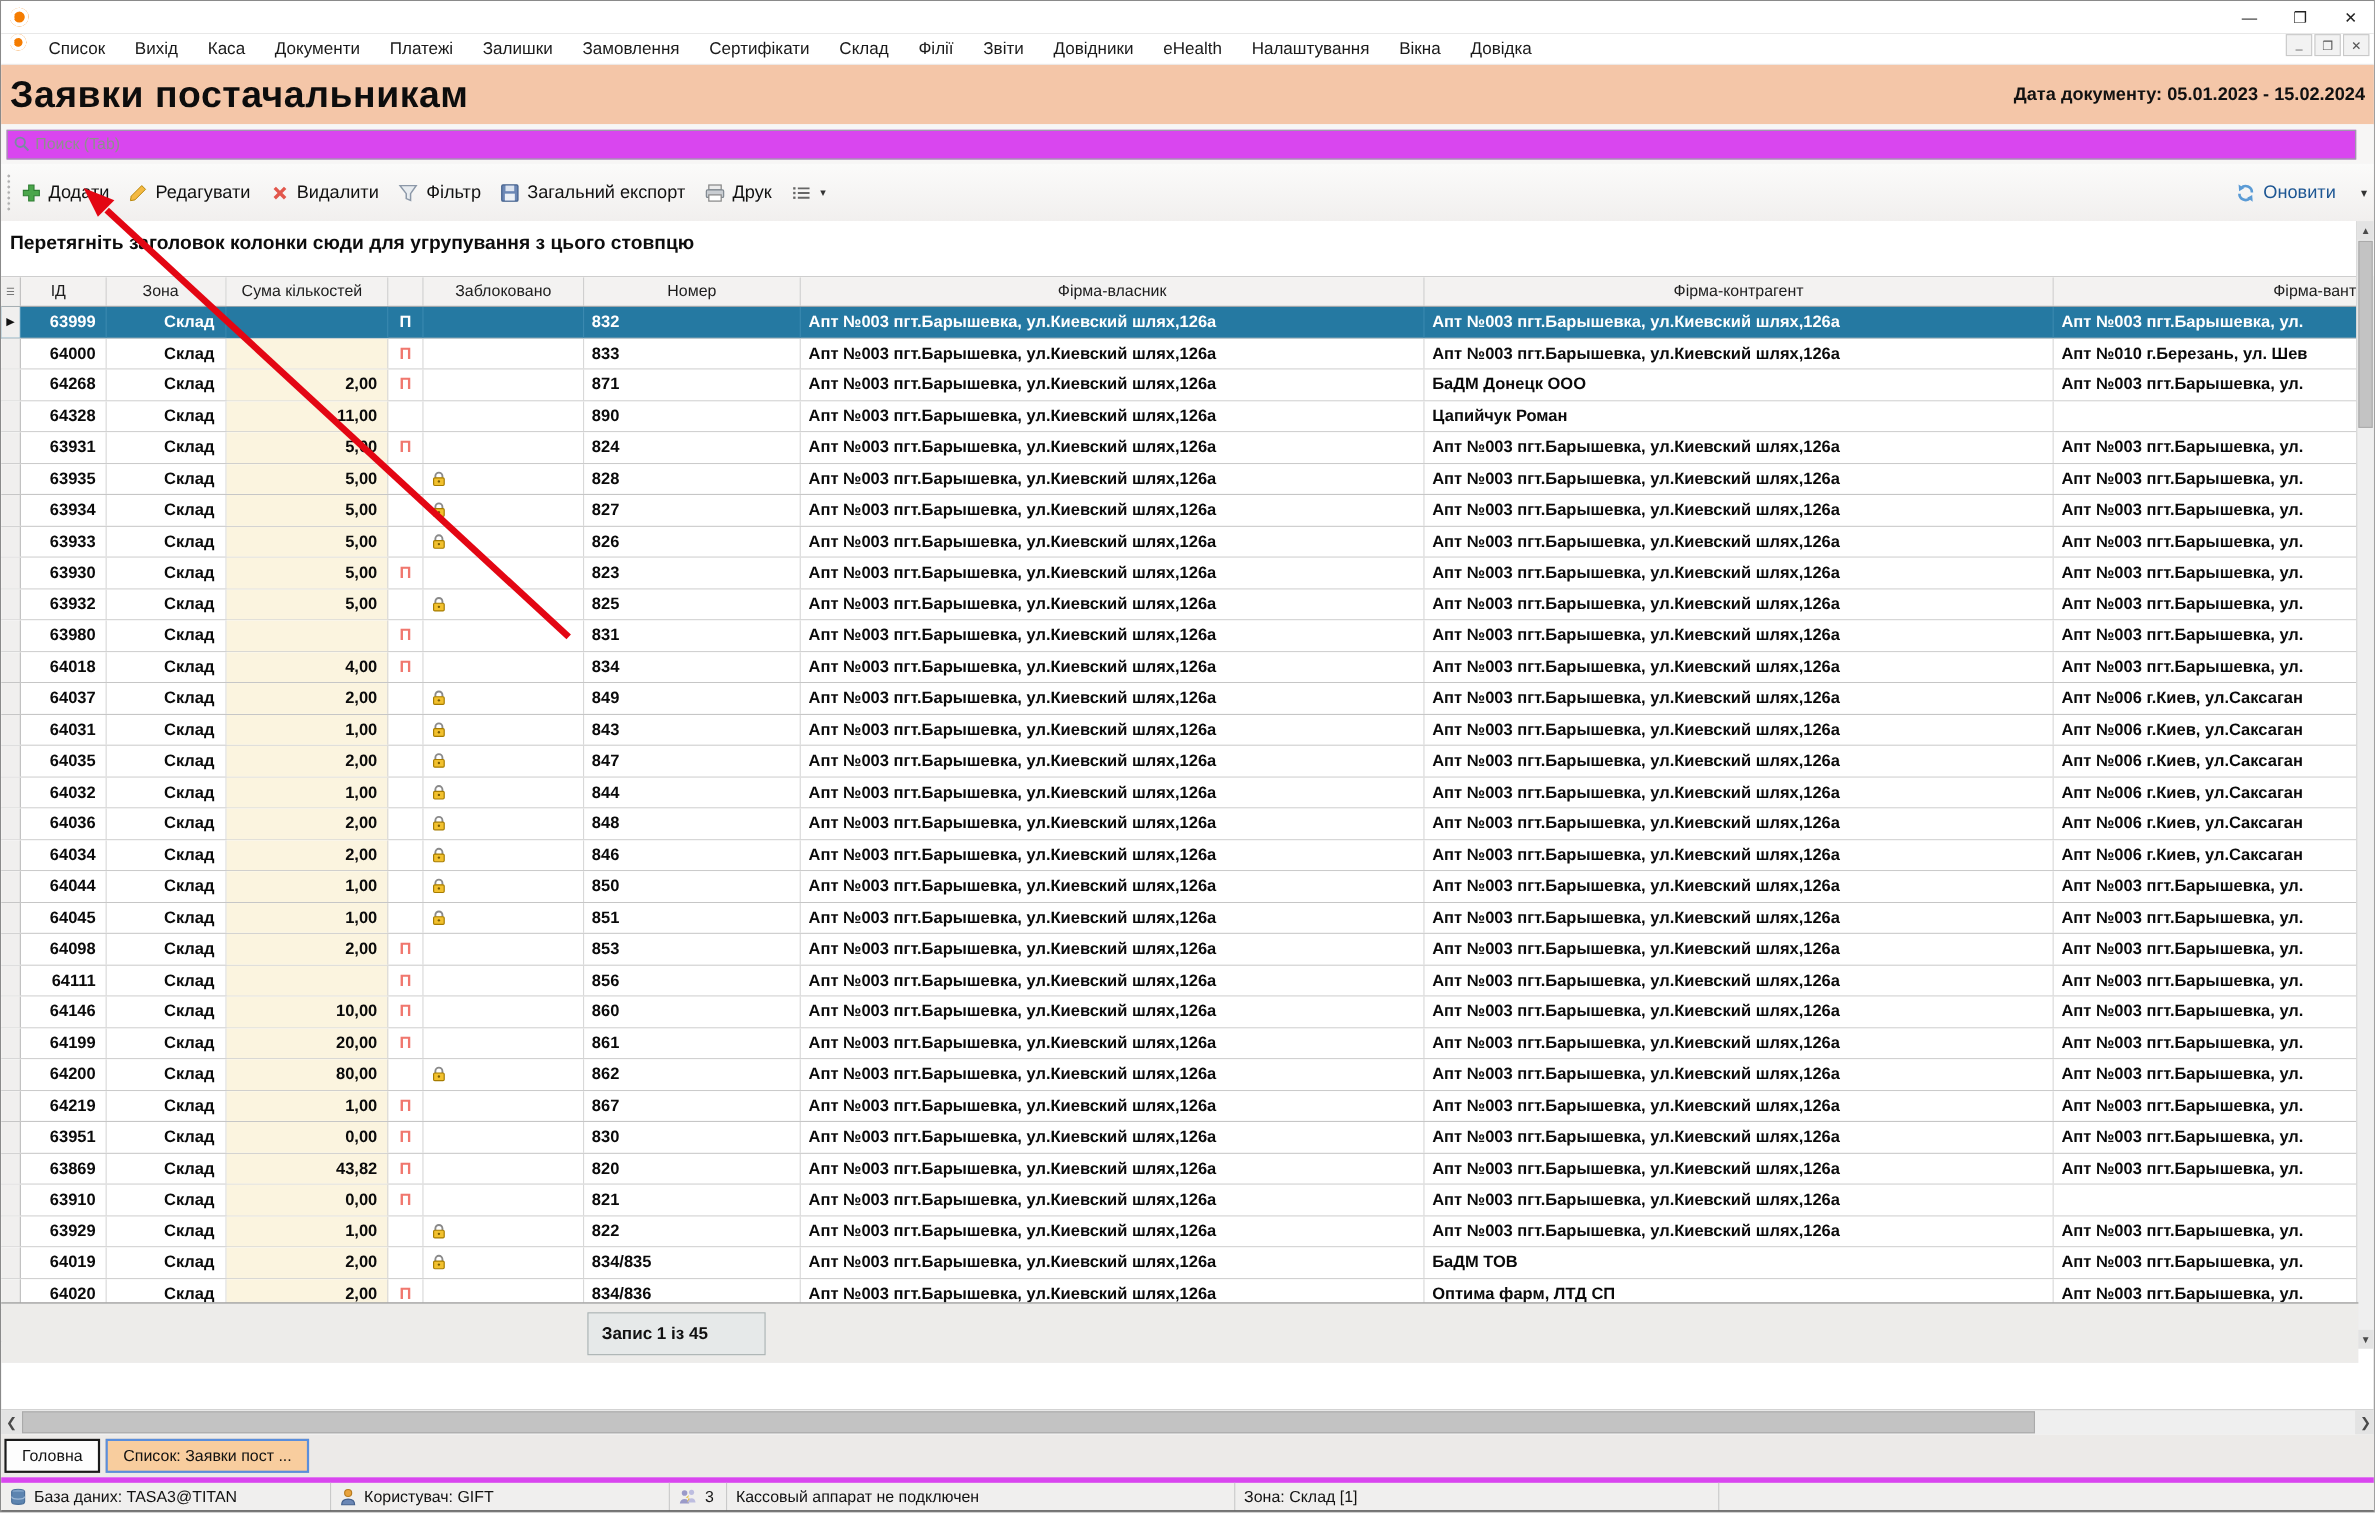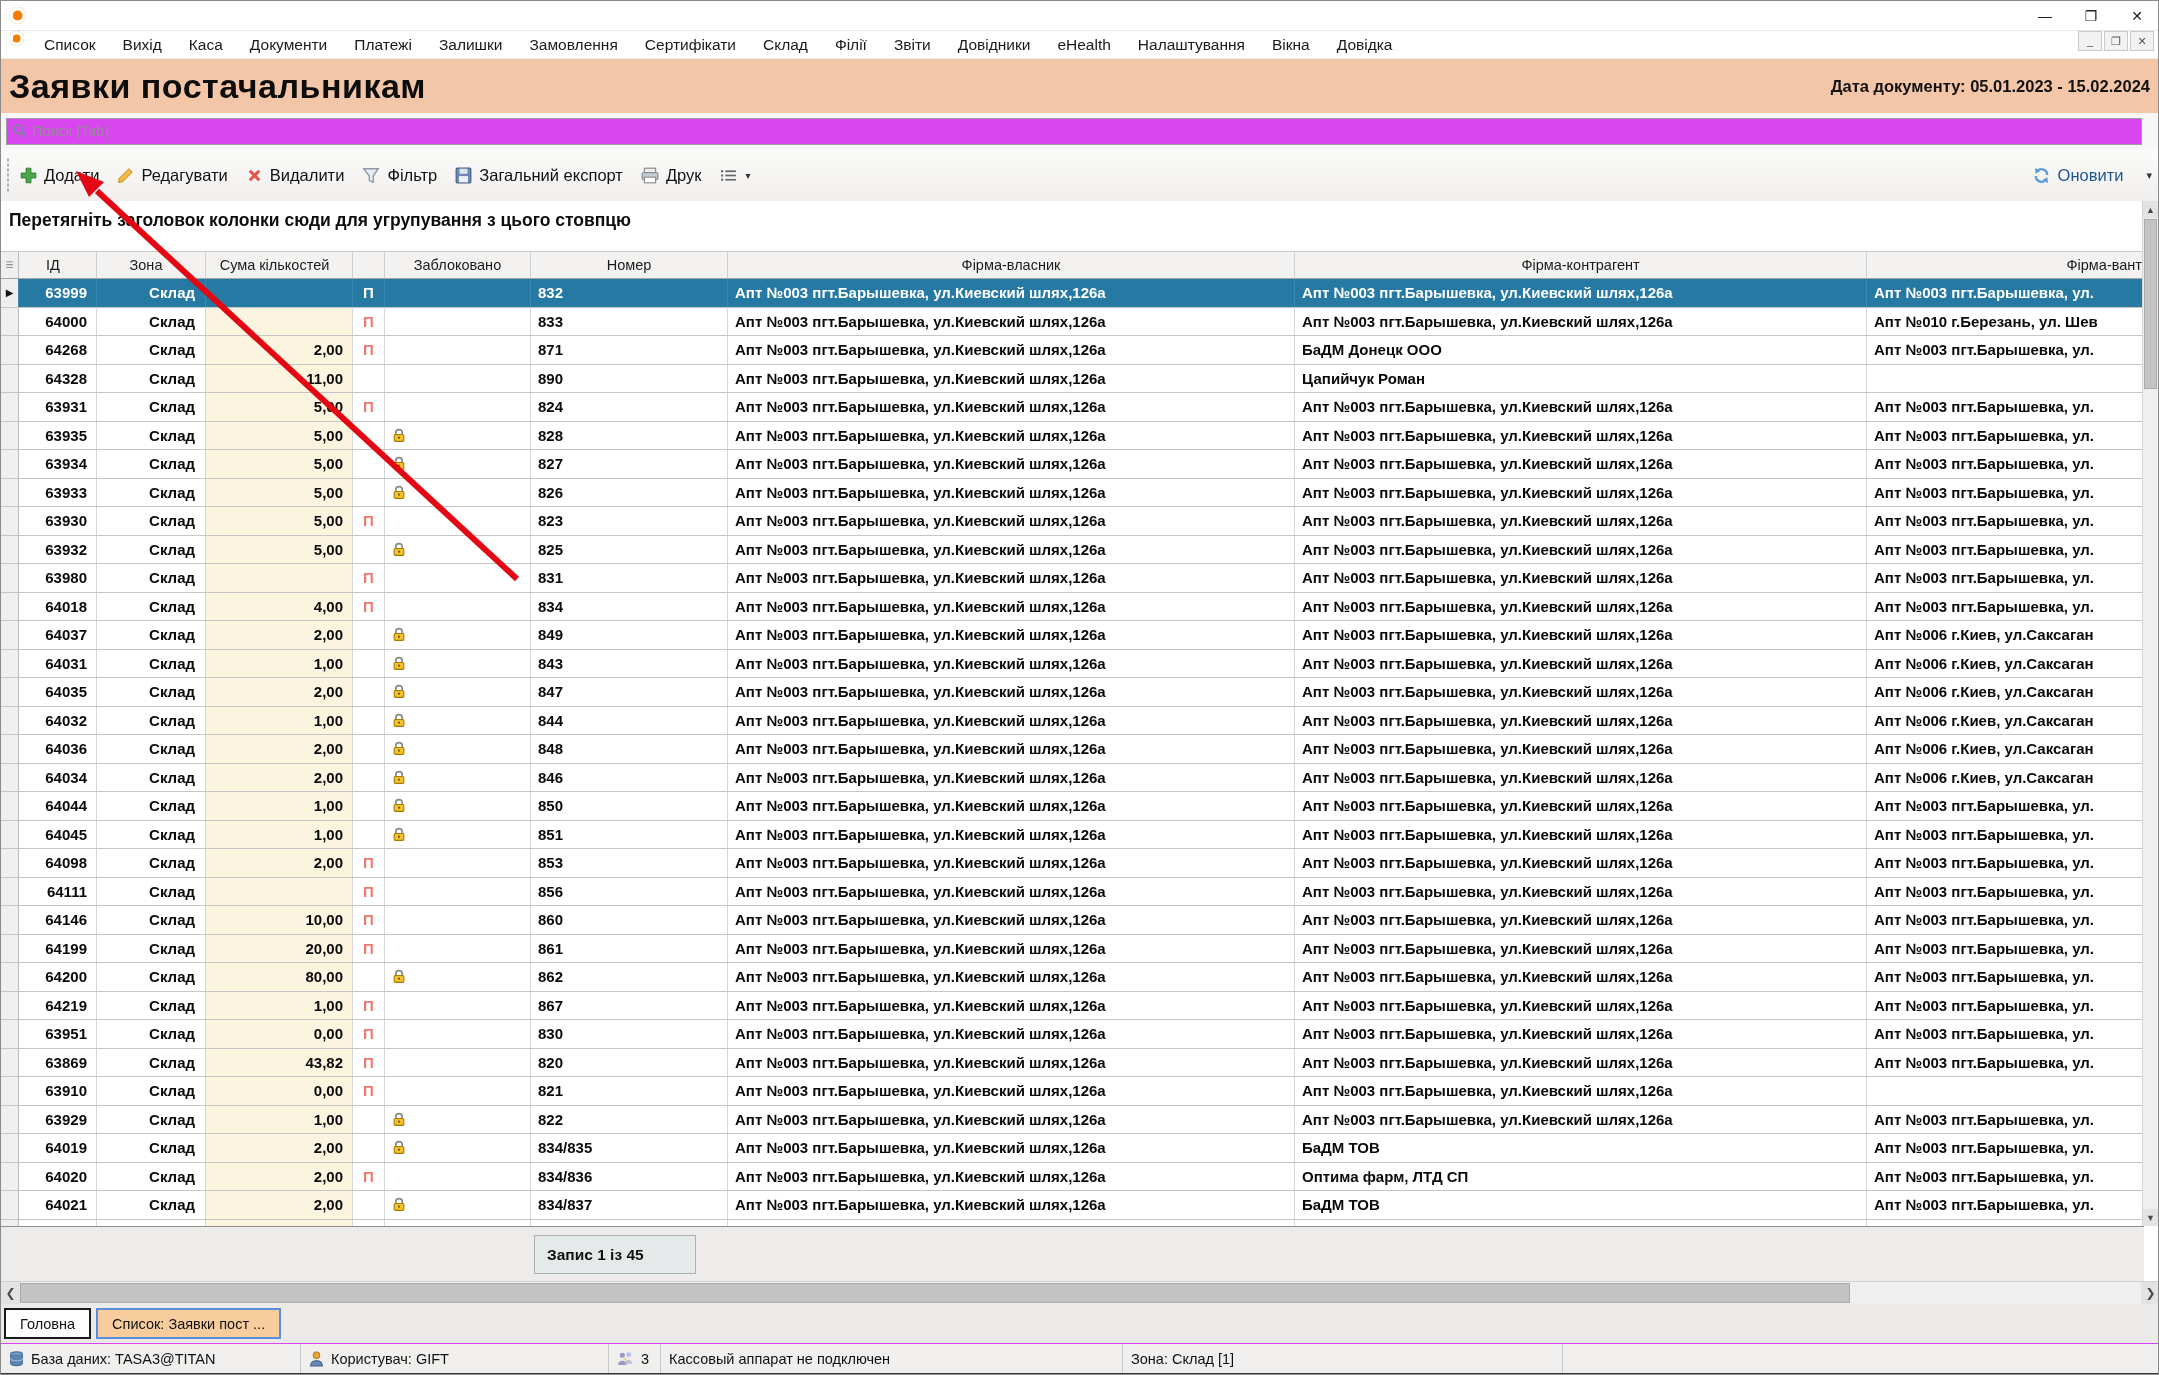--- a/index.html
+++ b/index.html
@@ -65,40 +65,40 @@
   .c-own  { width:567px; padding-left:7px; }
   .c-ctr  { width:572px; padding-left:7px; }
   .c-con  { flex:1; padding-left:7px; border-right:none; }
   .drow.selected { background:#2579a2; }
   .drow.selected .cell { color:#fff; border-right-color:#3b89b0; }
   .drow.selected .c-qty { background:#2579a2; }
   .drow.selected .c-p { color:#fff; }
   .drow.selected .c-gut { background:#f0efee; color:#111; }
 
   
-  .footerband { position:absolute; left:0; top:1225px; width:2143px; height:55px; background:#edecea; border-top:1px solid #8f8f8f; }
+  .footerband { position:absolute; left:0; top:1183px; width:2143px; height:55px; background:#edecea; border-top:1px solid #8f8f8f; }
   .record-box { position:absolute; left:533px; top:8px; width:162px; height:39px; background:#e6e9e9; border:1px solid #aab2b2; display:flex; align-items:center; padding-left:12px; font-size:15.5px; font-weight:700; color:#111; }
 
   
   .hscroll { position:absolute; left:0; top:1280px; width:2159px; height:23px; background:#efefef; border-top:1px solid #d0d0d0; }
   .hs-left, .hs-right { position:absolute; top:0; width:19px; height:22px; display:flex; align-items:center; justify-content:center; font-size:12px; color:#4a4a4a; background:#e3e3e3; }
   .hs-left { left:0; } .hs-right { right:0; }
   .hs-thumb { position:absolute; left:19px; top:1px; width:1830px; height:20px; background:#c3c3c3; border:1px solid #aaa; }
   .vscroll { position:absolute; right:0; top:200px; width:16px; height:1025px; background:#efefef; border-left:1px solid #d5d5d5; }
   .vs-up, .vs-down { position:absolute; left:0; width:15px; height:17px; font-size:9px; color:#4a4a4a; display:flex; align-items:center; justify-content:center; background:#e3e3e3; }
   .vs-up { top:0; } .vs-down { bottom:0; }
   .vs-thumb { position:absolute; left:1px; top:18px; width:13px; height:170px; background:#c3c3c3; border:1px solid #aaa; }
 
   
   .tabsband { position:absolute; left:0; top:1303px; width:2159px; height:39px; background:#eceae8; display:flex; align-items:center; gap:5px; padding-left:3px; }
   .tab { height:31px; display:flex; align-items:center; padding:0 14px; font-size:14.5px; color:#111; background:#fdfdfd; border:2px solid #1a1a1a; cursor:default; white-space:nowrap; }
   .tab.active { background:#f8cd9e; border:2px solid #5a8edc; }
 
   
-  .statusband { position:absolute; left:0; top:1342px; width:2159px; height:30px; background:#f0efee; border-top:1px solid #d946ef; display:flex; align-items:center; font-size:14.5px; color:#111; }
+  .statusband { position:absolute; left:0; top:1342px; width:2159px; height:30px; background:#f0efee; border-top:5px solid #d946ef; display:flex; align-items:center; font-size:14.5px; color:#111; }
   .seg { display:flex; align-items:center; gap:7px; height:100%; padding-left:8px; border-right:1px solid #c9c9c9; }
   .seg-db { width:300px; } .seg-user { width:308px; } .seg-count { width:52px; }
   .seg-cash { width:462px; } .seg-zone { width:440px; } .seg-fill { flex:1; border-right:none; }
   .bottomedge { position:absolute; left:0; top:1372px; width:2159px; height:3px; background:#3a3a3a; }
 
   .annot { position:absolute; left:0; top:0; width:2159px; height:1375px; pointer-events:none; z-index:60; }
   .icon { display:inline-flex; }
 </style>
 </head>
 <body>

